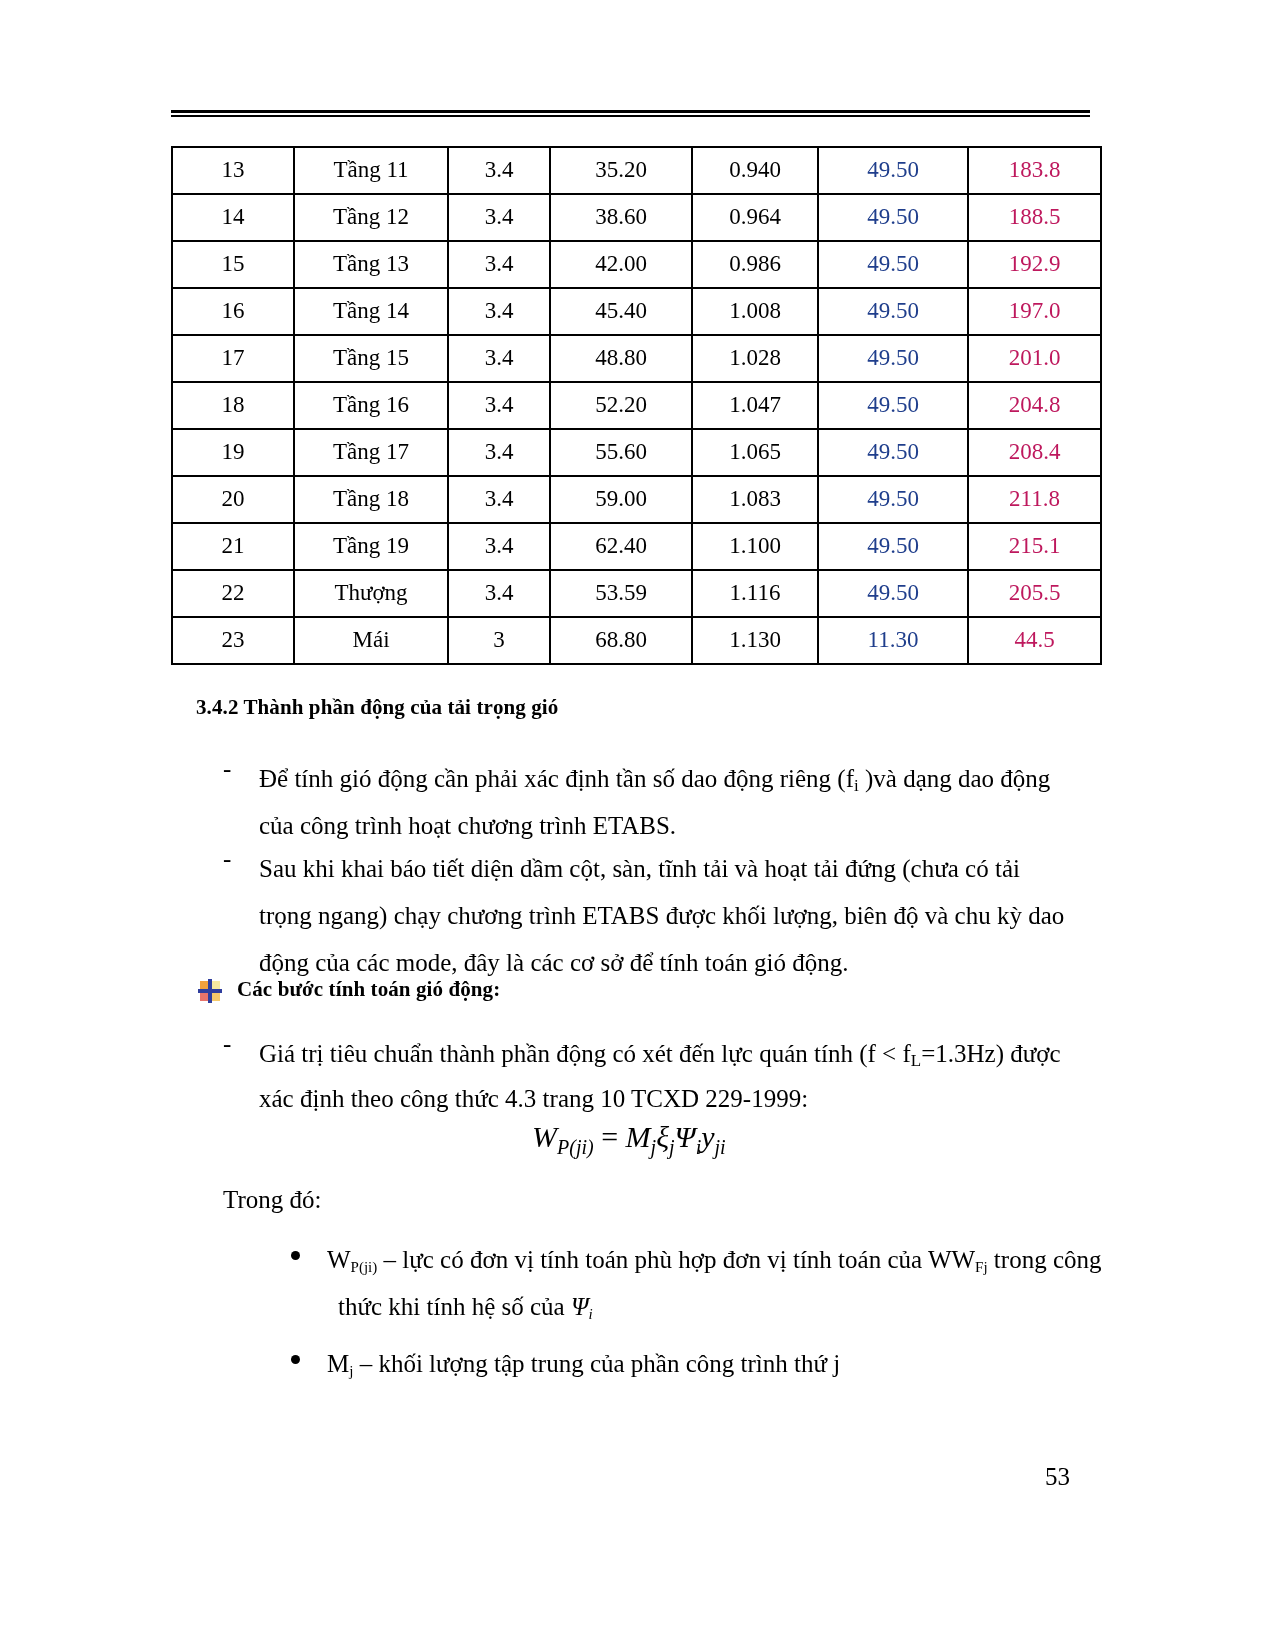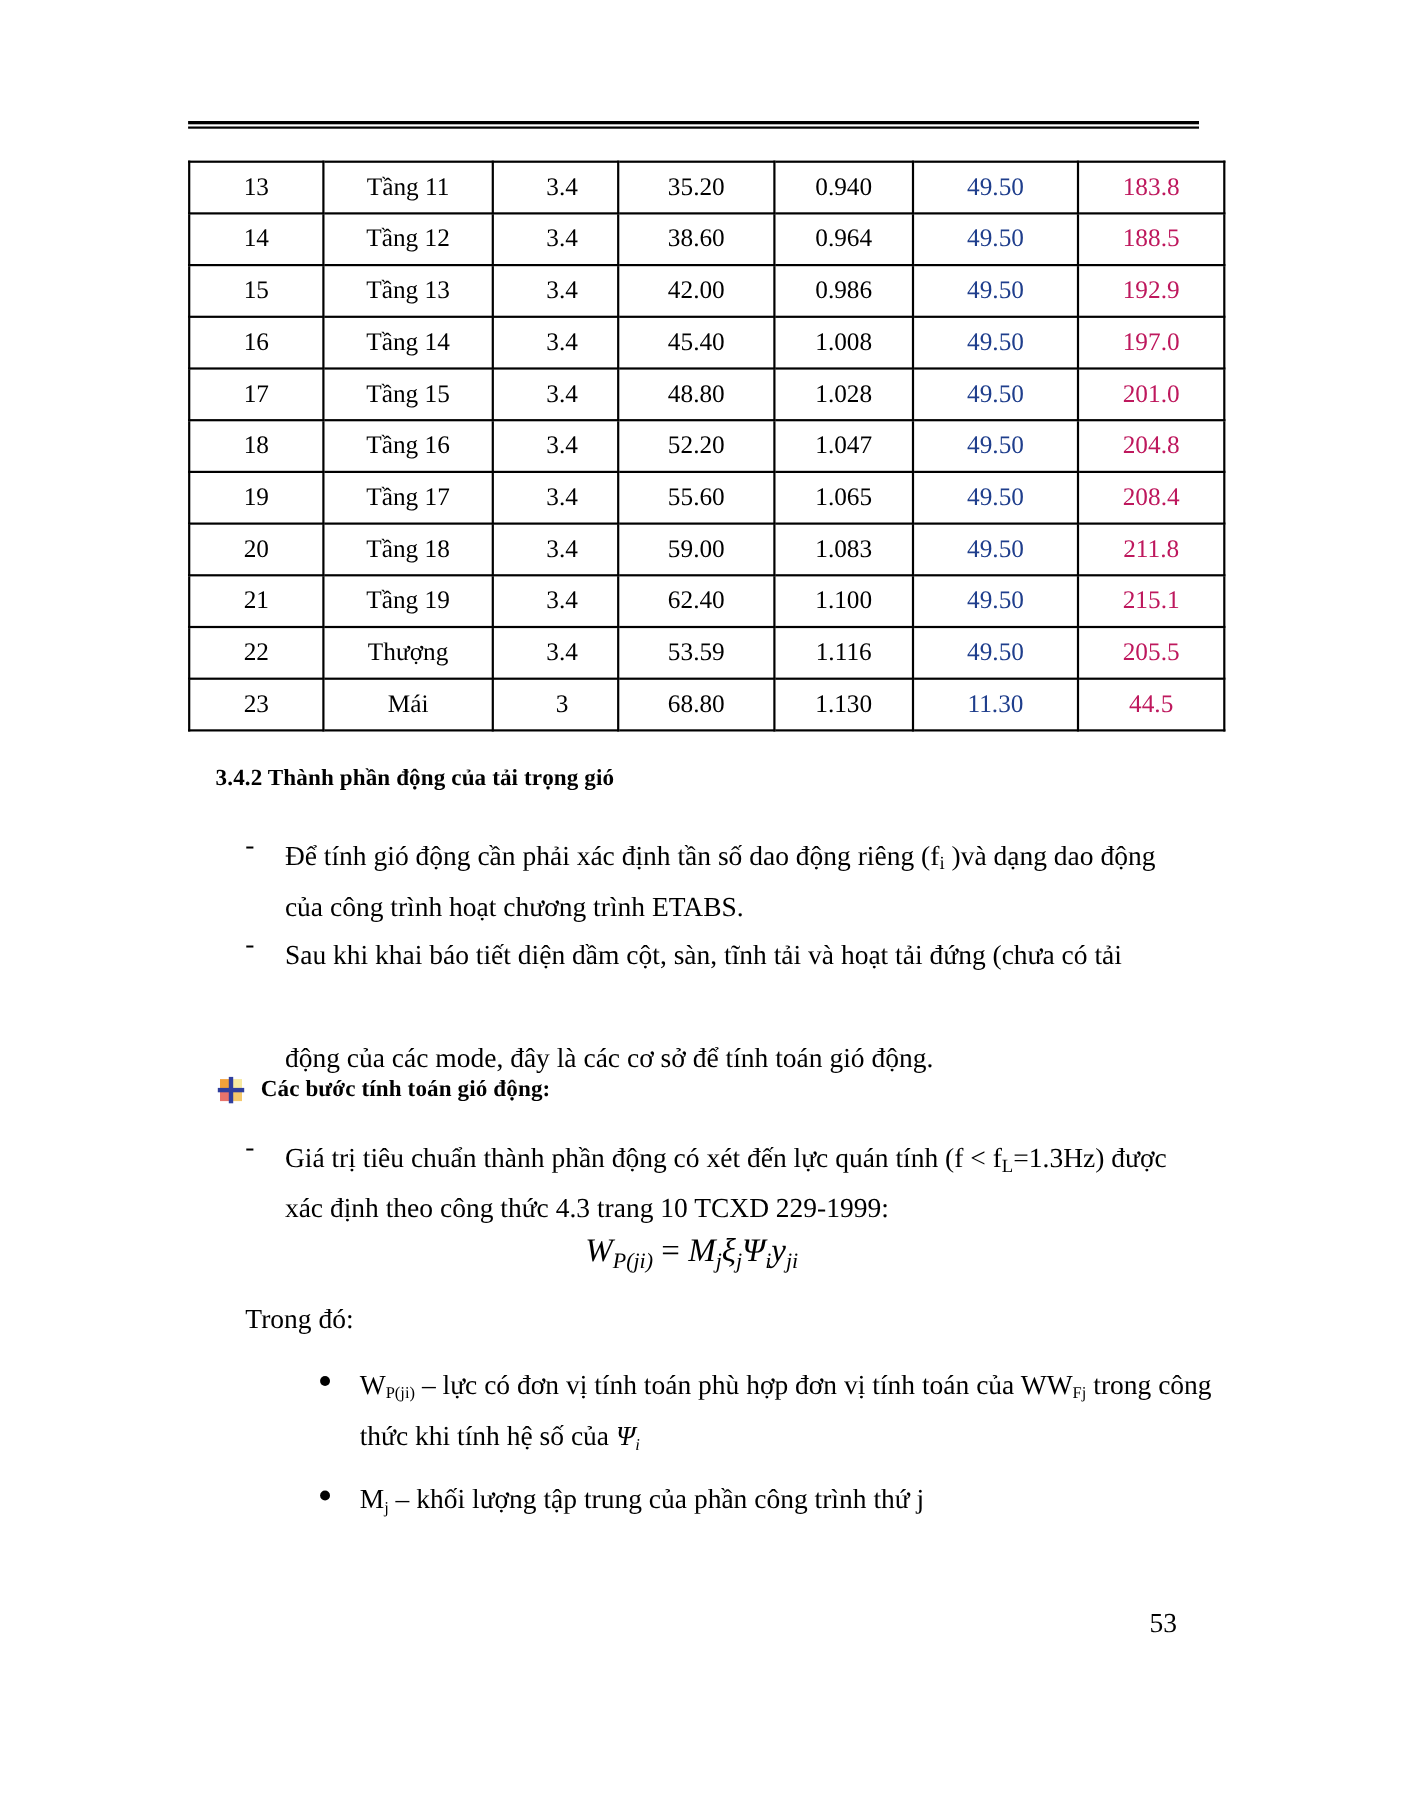--- a/index.html
+++ b/index.html
@@ -57,21 +57,21 @@
     height: 45px;
     text-align: center;
     vertical-align: middle;
     font-size: 23px;
     font-family: "Liberation Serif", "DejaVu Serif", serif;
     padding: 0;
     line-height: 1.05;
   }
   table.data td.c-no      { width: 120px; }
   table.data td.c-name    { width: 152px; }
-  table.data td.c-h       { width: 100px; padding-left: 12px; }
+  table.data td.c-h       { width: 100px; }
   table.data td.c-z       { width: 140px; }
   table.data td.c-k       { width: 124px; }
   table.data td.c-wo      { width: 148px; color: #1F3E8C; }
   table.data td.c-w       { width: 131px; color: #be185d; font-weight: normal; }
 
   
   .h3 {
     position: absolute;
     font-size: 21px;
     font-weight: bold;
@@ -248,20 +248,21 @@
   </div>
 
   <div class="h3" style="left:196px; top:695px;">3.4.2 Thành phần động của tải trọng gió</div>
 
   <div class="dash" style="left:223px; top:755px;">-</div>
   <div class="para" style="left:259px; top:755px;"><span>Để tính gió động cần phải xác định tần số dao động riêng (f</span><span class="sub">i</span><span> )và dạng dao động</span></div>
   <div class="para" style="left:259px; top:802px;">của công trình hoạt chương trình ETABS.</div>
 
   <div class="dash" style="left:223px; top:845px;">-</div>
   <div class="para" style="left:259px; top:845px;">Sau khi khai báo tiết diện dầm cột, sàn, tĩnh tải và hoạt tải đứng (chưa có tải</div>
+  <div class="para" style="left:259px; top:892px;">trọng ngang) chạy chương trình ETABS được khối lượng, biên độ và chu kỳ dao</div>
   <div class="para" style="left:259px; top:939px;">động của các mode, đây là các cơ sở để tính toán gió động.</div>
 
   <div class="sq-icon" style="left:200px; top:981px;">
     <i class="q1"></i>
     <i class="q2"></i>
     <i class="q3"></i>
     <i class="q4"></i>
     <i class="vbar"></i>
     <i class="hbar"></i>
   </div>
@@ -270,20 +271,20 @@
   <div class="dash" style="left:223px; top:1030px;">-</div>
   <div class="para" style="left:259px; top:1030px;text-align:center;"><span>Giá trị tiêu chuẩn thành phần động có xét đến lực quán tính (f &lt; f</span><span class="sub">L</span><span>=1.3Hz) được</span></div>
   <div class="para" style="left:259px; top:1075px;">xác định theo công thức 4.3 trang 10 TCXD 229-1999:</div>
 
   <div class="formula" style="left:532px; top:1120px;"><span>W</span><span class="sb">P(ji)</span><span class="op">&nbsp;=&nbsp;</span><span>M</span><span class="sb">j</span><span>ξ</span><span class="sb">j</span><span>Ψ</span><span class="sb">i</span><span>y</span><span class="sb">ji</span></div>
 
   <div class="para" style="left:223px; top:1176px;">Trong đó:</div>
 
   <div class="bullet-dot" style="left:291px; top:1251px;"></div>
   <div class="para" style="left:327px; top:1236px;"><span>W</span><span class="subsm">P(ji)</span><span> – lực có đơn vị tính toán phù hợp đơn vị tính toán của W</span><span>W</span><span class="subsm">Fj</span><span> trong công</span></div>
-  <div class="para" style="left:327px; top:1283px;text-align:right;"><span>thức khi tính hệ số của </span><span style="font-style:italic;">Ψ</span><span class="subsm" style="font-style:italic;">i</span></div>
+  <div class="para" style="left:338px; top:1283px;text-align:right;"><span>thức khi tính hệ số của </span><span style="font-style:italic;">Ψ</span><span class="subsm" style="font-style:italic;">i</span></div>
 
   <div class="bullet-dot" style="left:291px; top:1355px;"></div>
   <div class="para" style="left:327px; top:1340px;"><span>M</span><span class="subsm">j</span><span> – khối lượng tập trung của phần công trình thứ j</span></div>
 
   <div class="page-number" style="left:1045px; top:1463px;">53</div>
 
 </div>
 
 </body></html>

